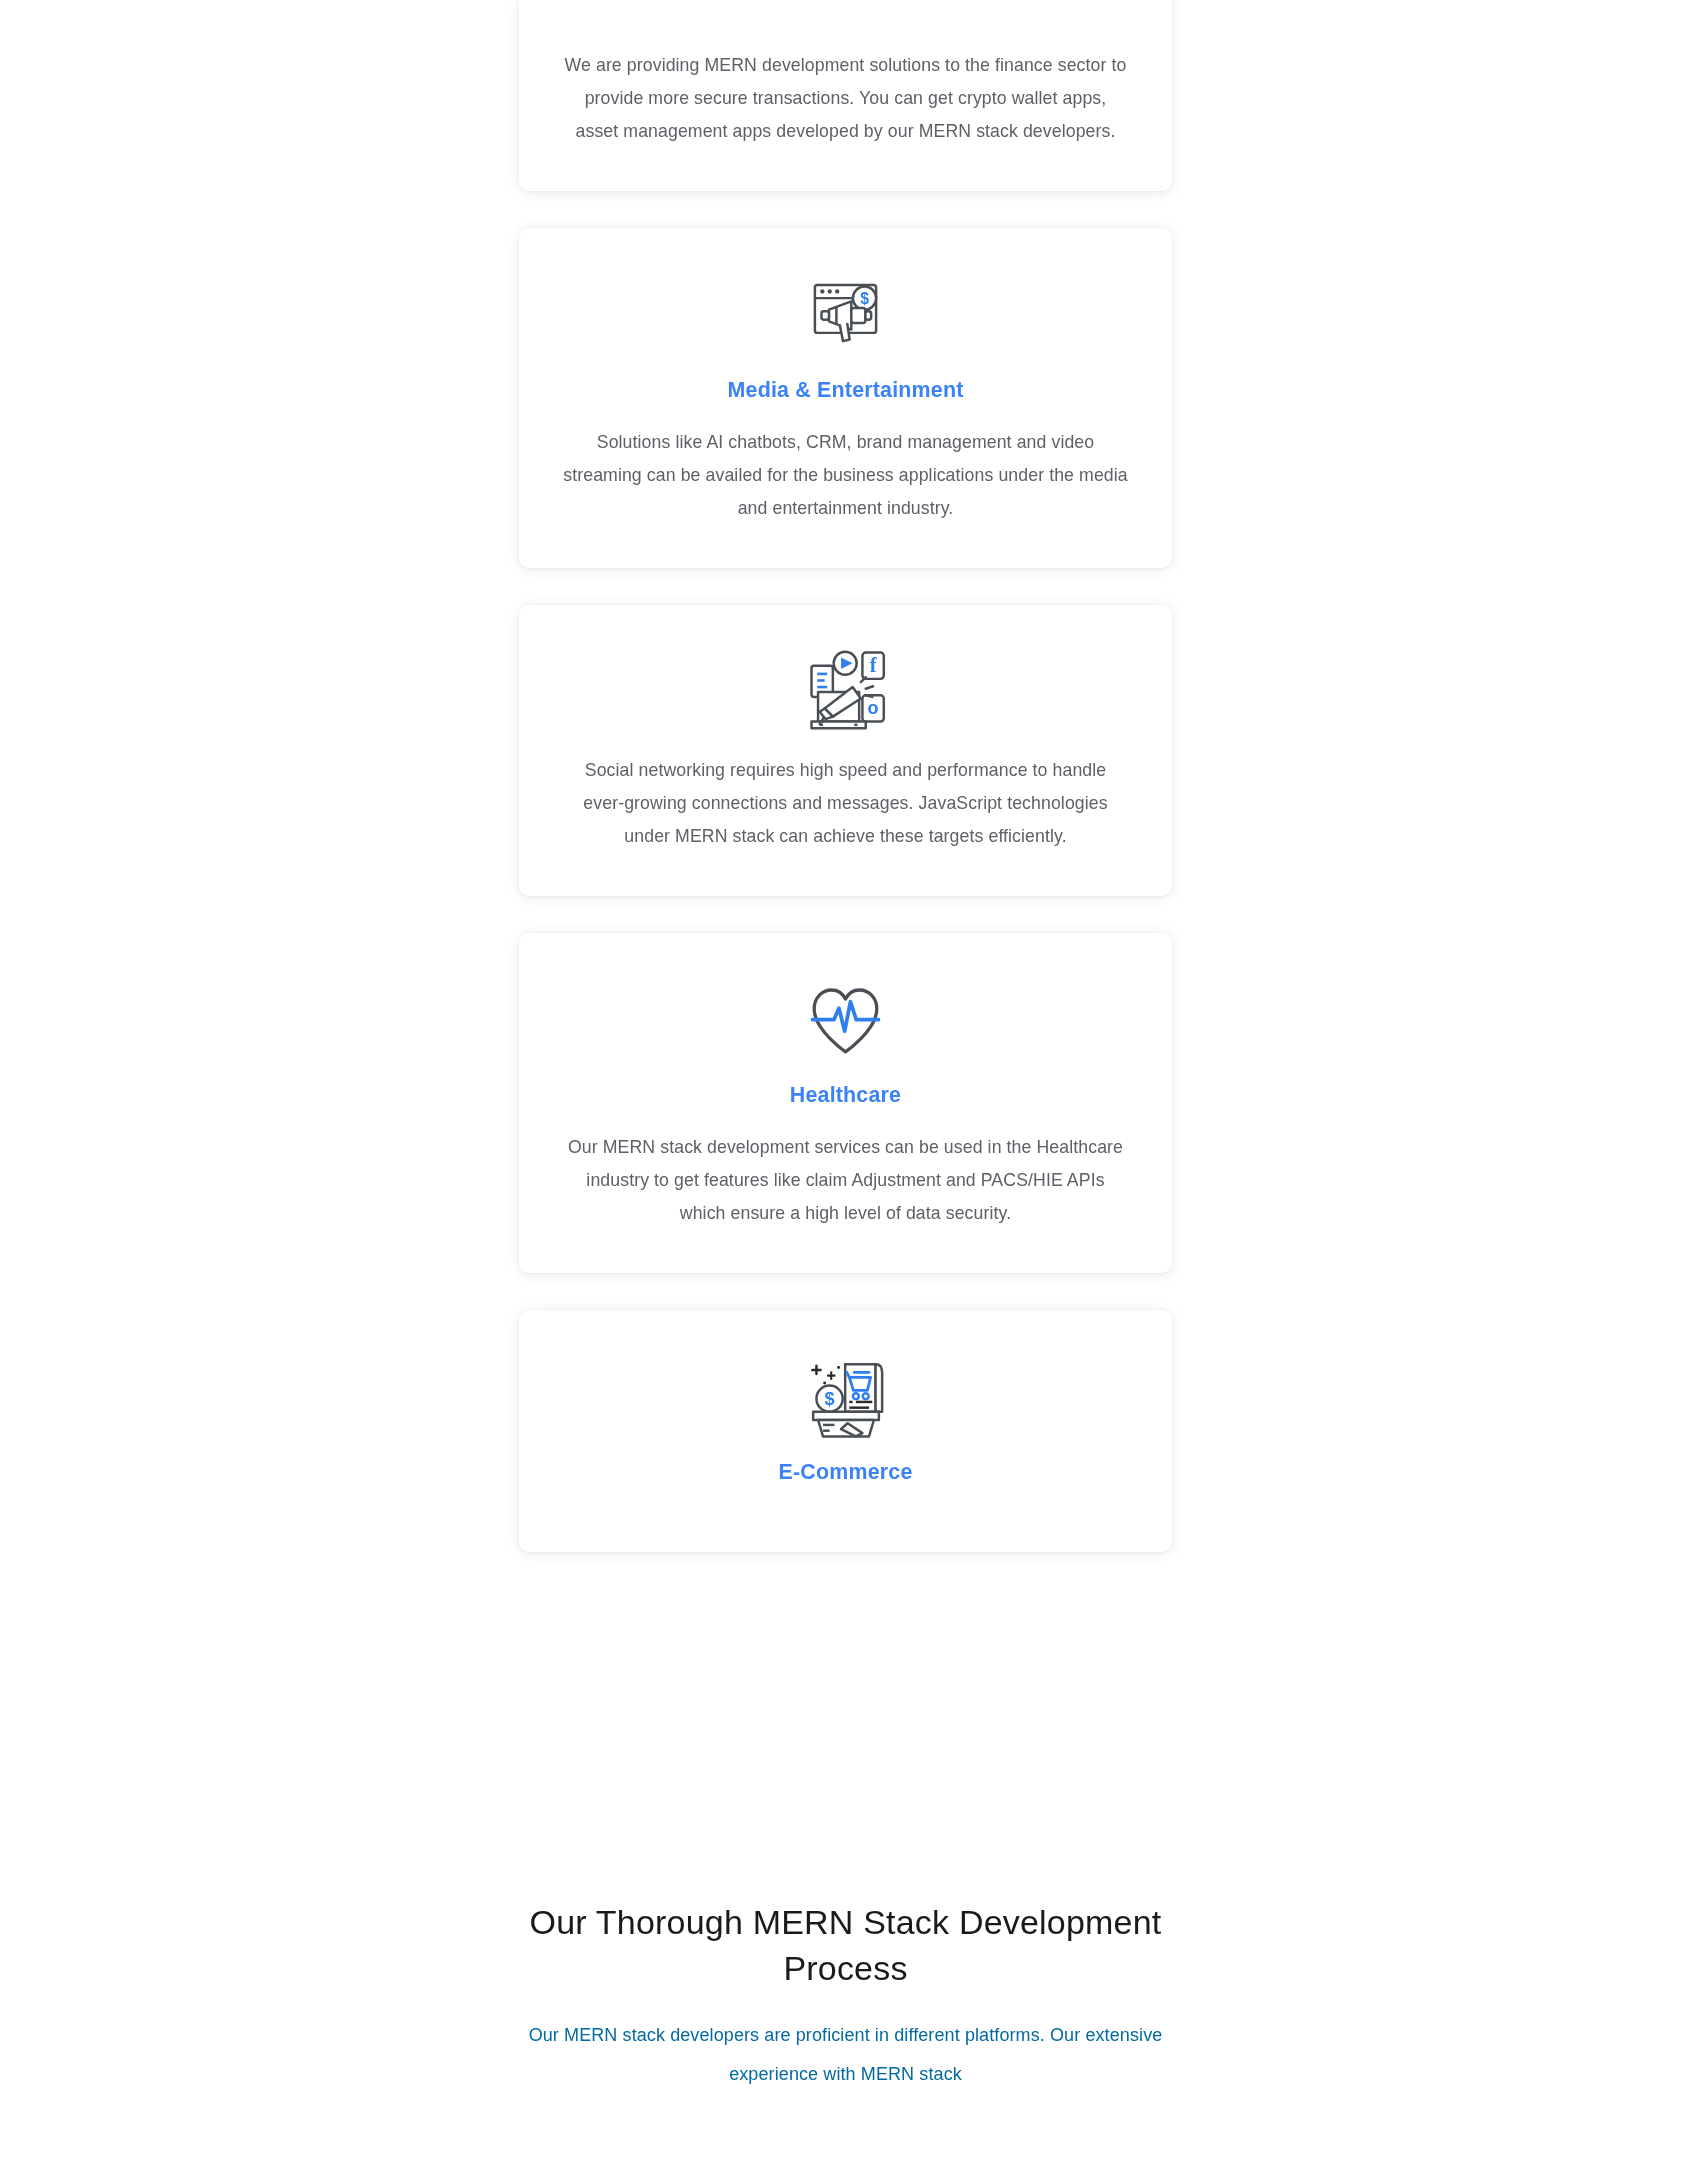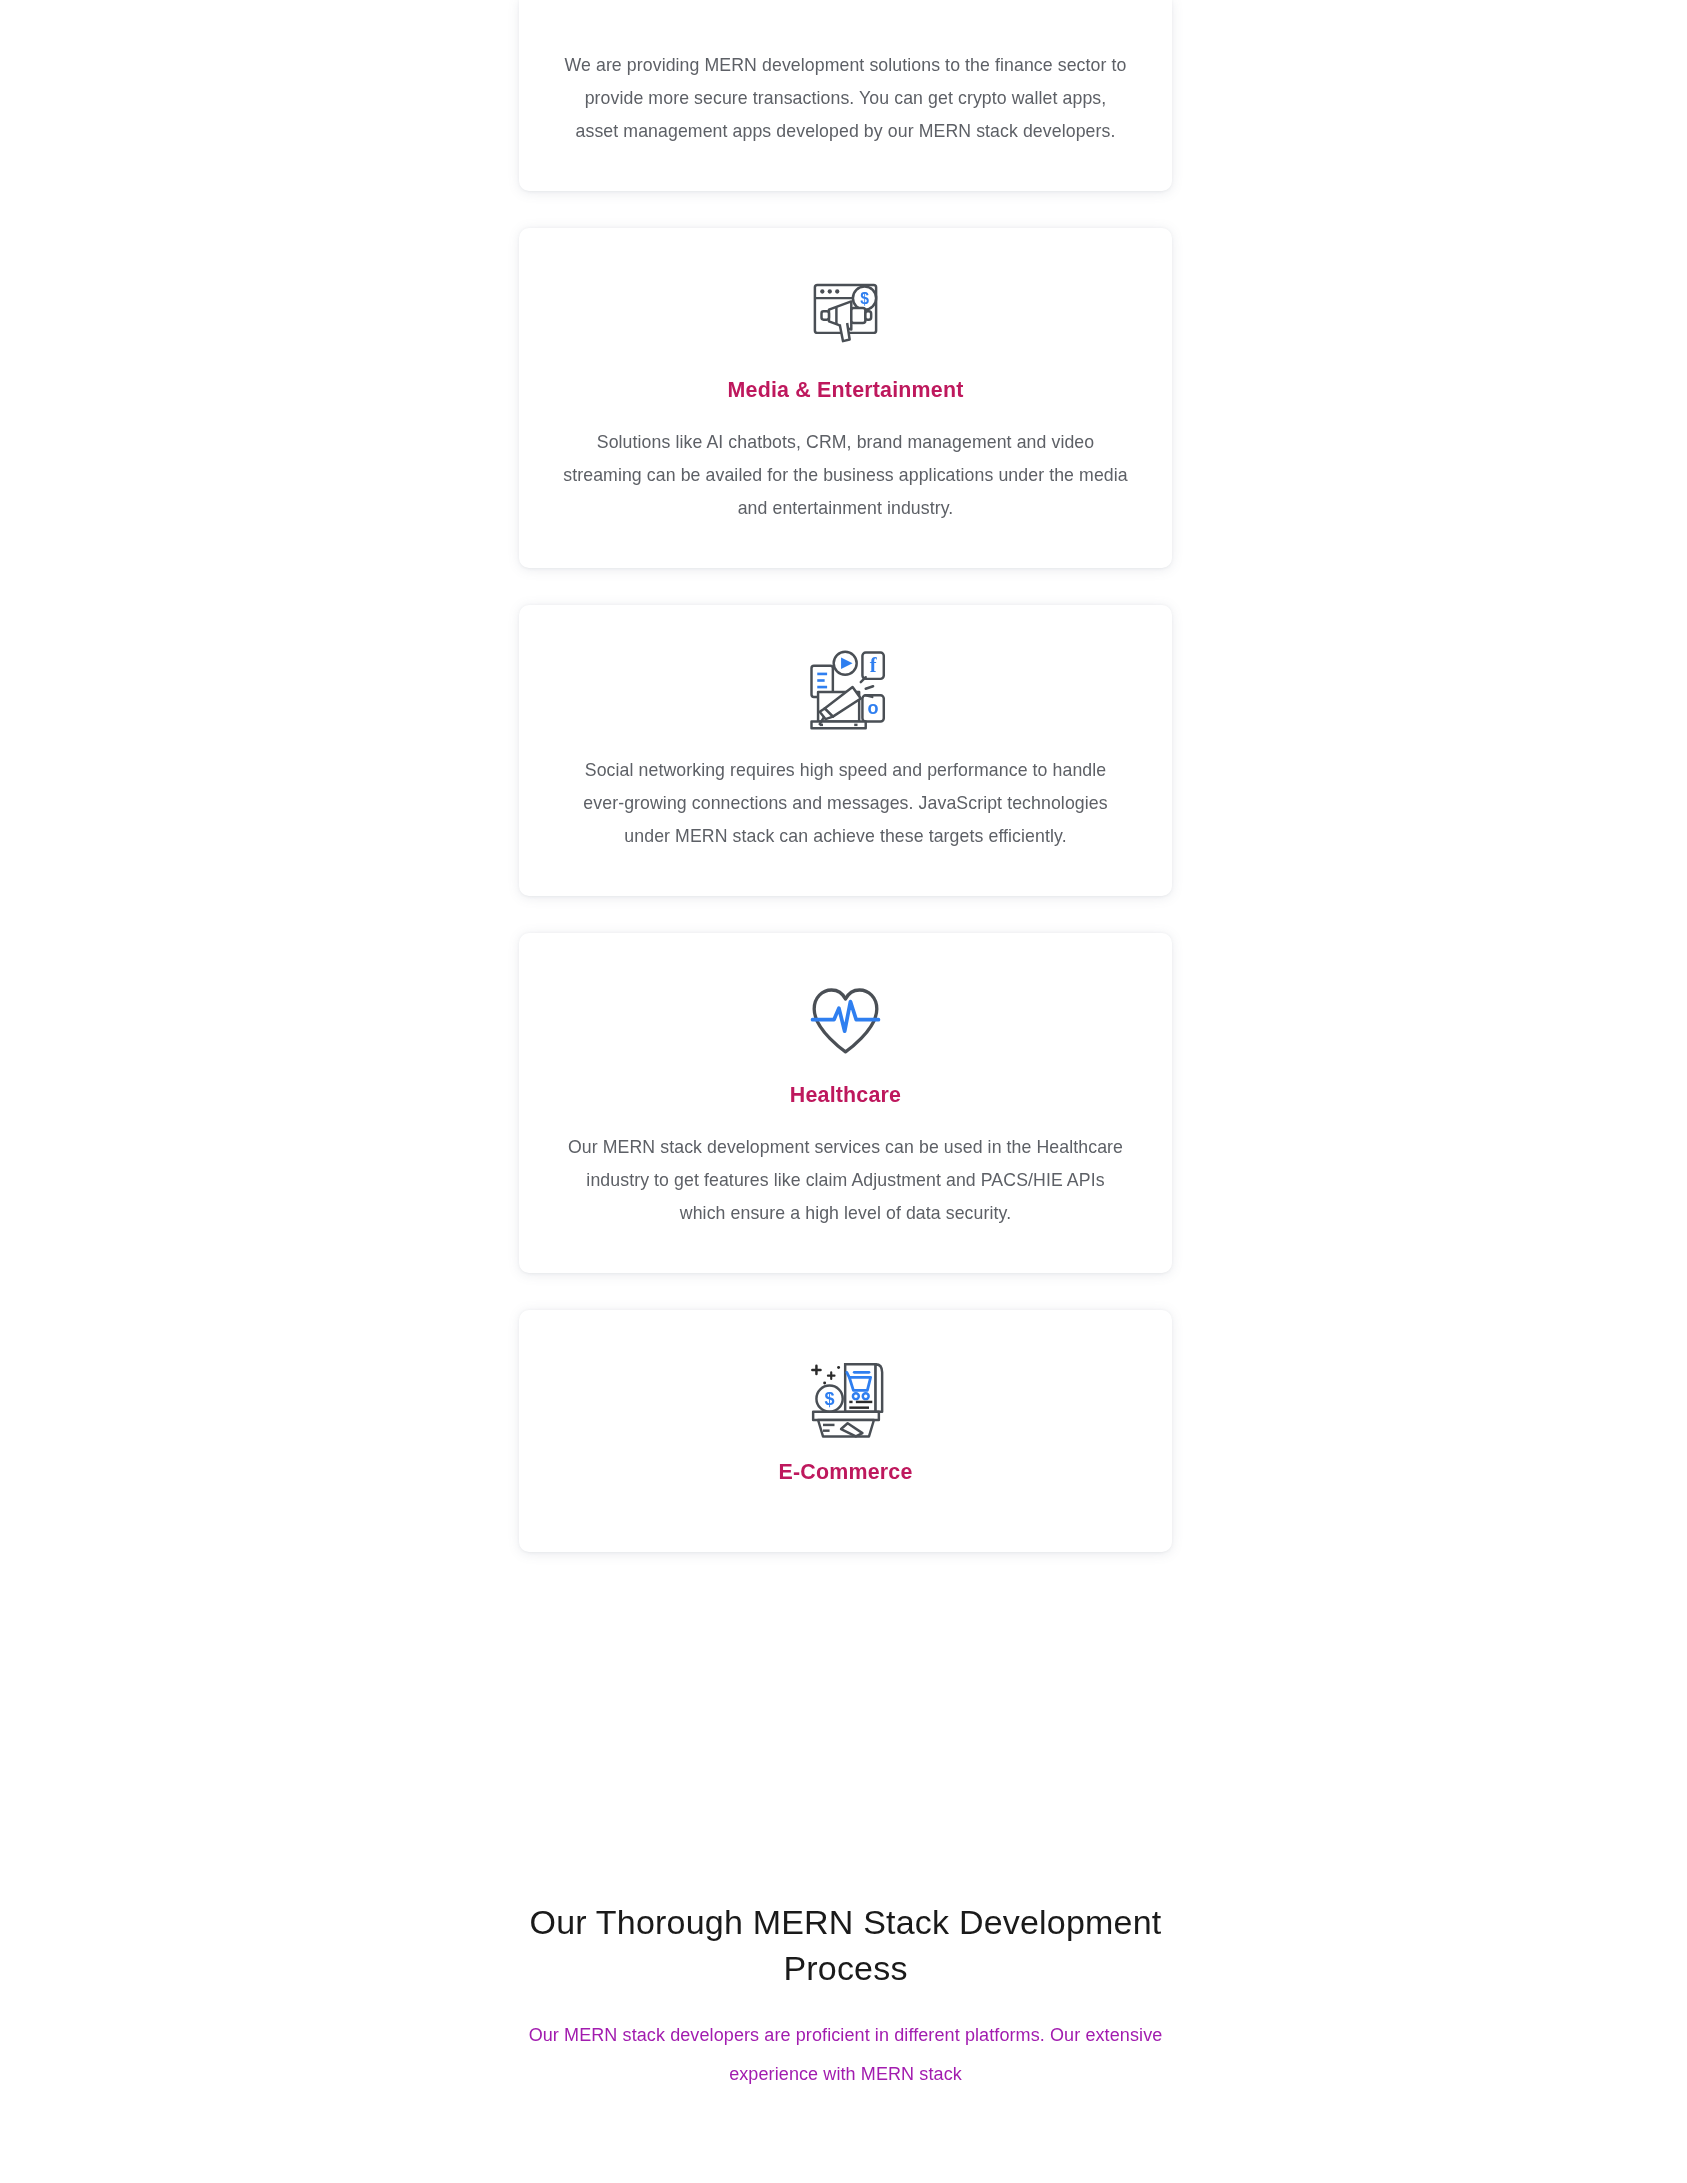--- a/index.html
+++ b/index.html
@@ -50,21 +50,21 @@
     height: 124px;
     display: flex;
     align-items: center;
     justify-content: center;
   }
   .card-icon svg { display: block; }
 
   .card-title {
     font-size: 21.4px;
     font-weight: 600;
-    color: #be185d;
+    color: #3b82f6;
     letter-spacing: 0.2px;
     line-height: 1.3;
     padding-bottom: 21.4px;
   }
 
   .card-text {
     font-size: 17.7px;
     line-height: 33px;
     color: #5d6066;
     letter-spacing: 0.1px;
@@ -89,21 +89,21 @@
     color: #1a1a1a;
     line-height: 46px;
     letter-spacing: 0.2px;
     margin-top: 21px;
   }
 
   .process-text {
     margin-top: 25px;
     font-size: 18px;
     line-height: 39px;
-    color: #a21caf;
+    color: #0369a1;
     letter-spacing: 0.1px;
   }
 </style>
 </head>
 <body>
 
 <div class="page">
 
   <div class="card-column">
 

